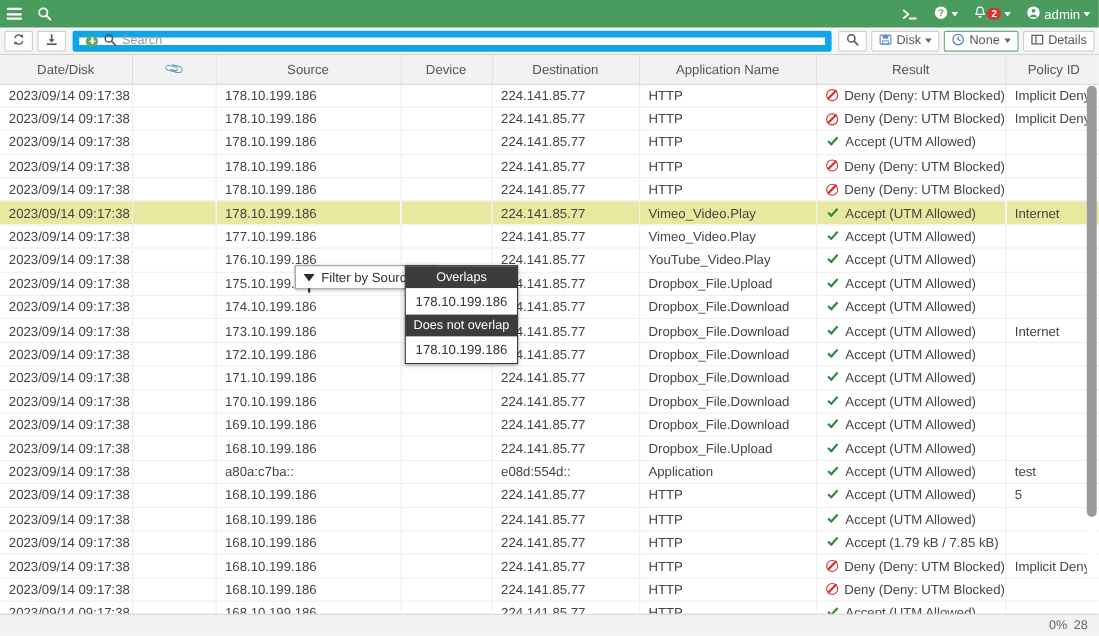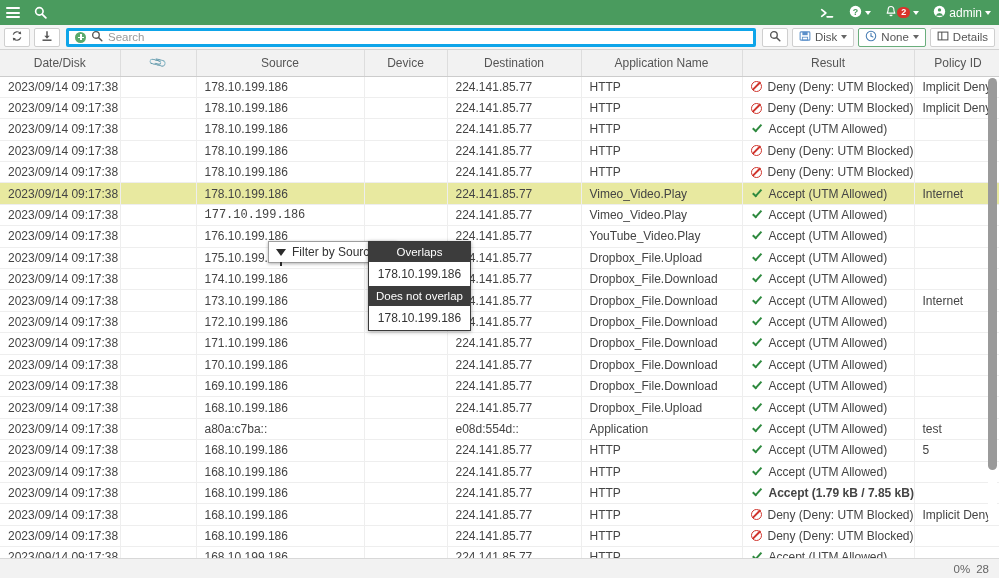--- a/index.html
+++ b/index.html
@@ -48,21 +48,21 @@
     gap: 4px;
   }
   .tbtn {
     height: 19px; min-width: 24px;
     border: 1px solid #cfcfcf; background: #fff; border-radius: 2px;
     display: inline-flex; align-items: center; justify-content: center;
     gap: 4px; padding: 0 6px; cursor: pointer; color: #555; font-size: 11.5px;
   }
   .tbtn.active { border-color: #6aae7c; }
   .searchbox {
-    flex: 1; height: 19px; background: #fff; border: 3px solid #0ea5e9;
+    flex: 1; height: 19px; background: #fff; border: 6px solid #0ea5e9;
     border-radius: 2px; display: flex; align-items: center; gap: 5px;
     padding: 0 6px; margin: 0 2px;
   }
   .plus-circle {
     width: 11px; height: 11px; border-radius: 50%; background: #5aa96c;
     position: relative; flex: none;
   }
   .plus-circle::before, .plus-circle::after {
     content: ""; position: absolute; background: #fff;
   }
@@ -402,21 +402,21 @@
             <div class="res-cell">
               <span class="ico-ok"></span>
               <span>Accept (UTM Allowed)</span>
             </div>
           </td>
           <td class="c-pol" style="width: 85px;">Internet</td>
         </tr>
         <tr>
           <td class="c-dt" style="width: 120px;">2023/09/14 09:17:38</td>
           <td class="c-clip" style="width: 76px;"></td>
-          <td class="c-src" style="width: 168px; font-family: Liberation Mono, monospace;">177.10.199.186</td>
+          <td class="c-src" style="width: 168px;">177.10.199.186</td>
           <td class="c-dev" style="width: 83px;"></td>
           <td class="c-dst" style="width: 134px;">224.141.85.77</td>
           <td class="c-app" style="width: 161px;">Vimeo_Video.Play</td>
           <td class="c-res" style="width: 172px;">
             <div class="res-cell">
               <span class="ico-ok"></span>
               <span>Accept (UTM Allowed)</span>
             </div>
           </td>
           <td class="c-pol" style="width: 85px;"></td>
@@ -601,21 +601,21 @@
           </td>
           <td class="c-pol" style="width: 85px;"></td>
         </tr>
         <tr>
           <td class="c-dt" style="width: 120px;">2023/09/14 09:17:38</td>
           <td class="c-clip" style="width: 76px;"></td>
           <td class="c-src" style="width: 168px;">168.10.199.186</td>
           <td class="c-dev" style="width: 83px;"></td>
           <td class="c-dst" style="width: 134px;">224.141.85.77</td>
           <td class="c-app" style="width: 161px;">HTTP</td>
-          <td class="c-res" style="width: 172px; font-weight: bold;">
+          <td class="c-res" style="width: 172px;">
             <div class="res-cell">
               <span class="ico-ok"></span>
               <span>Accept (1.79 kB / 7.85 kB)</span>
             </div>
           </td>
           <td class="c-pol" style="width: 85px;"></td>
         </tr>
         <tr>
           <td class="c-dt" style="width: 120px;">2023/09/14 09:17:38</td>
           <td class="c-clip" style="width: 76px;"></td>

